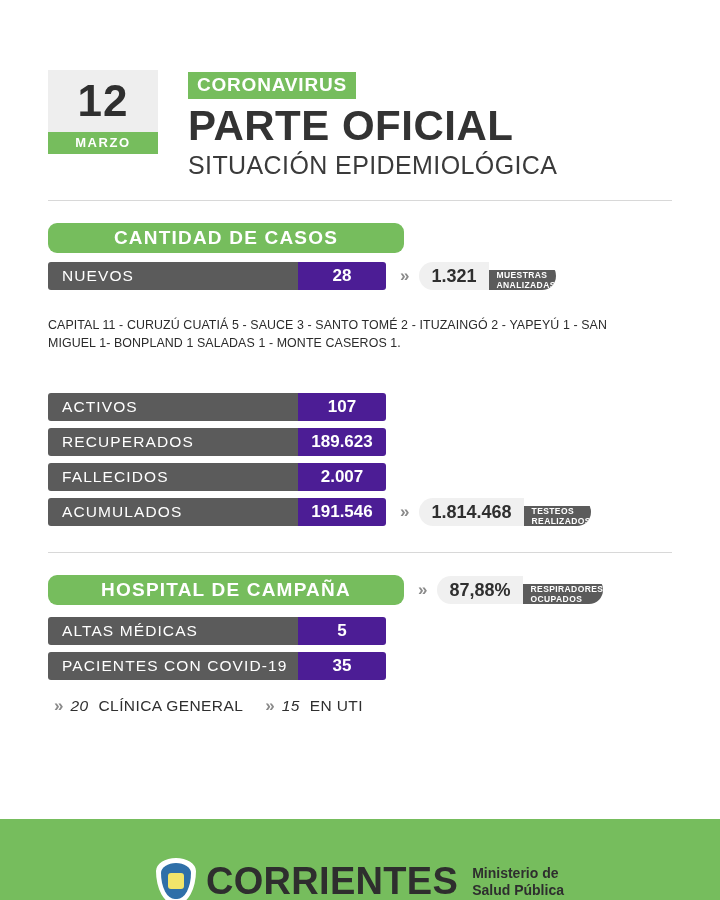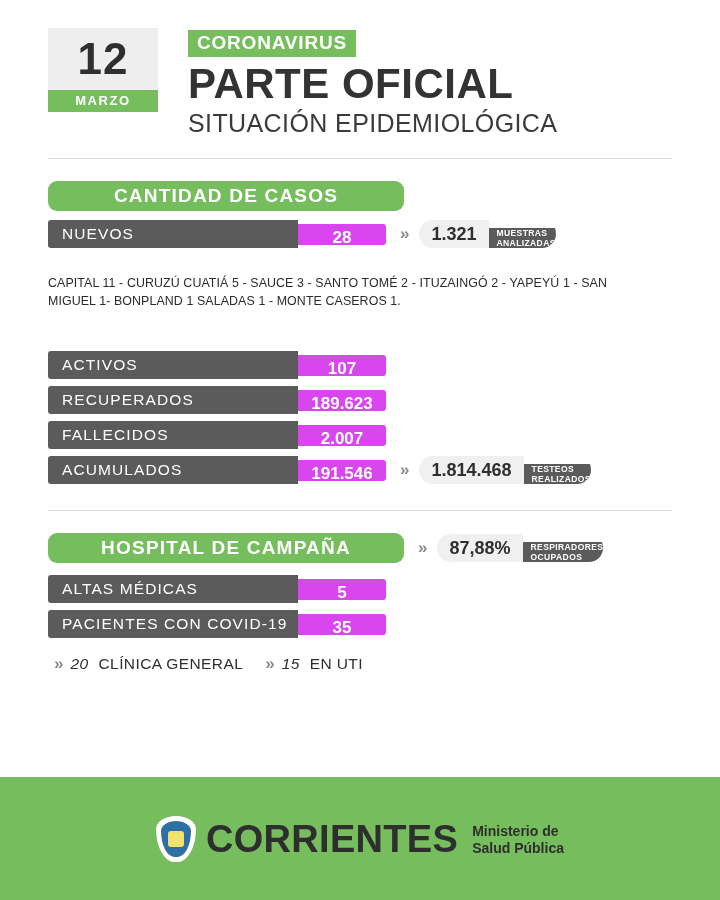--- a/index.html
+++ b/index.html
@@ -20,20 +20,21 @@
     height: 900px;
     background: #ffffff;
     box-sizing: border-box;
   }
 
   
   .header {
     display: flex;
     align-items: flex-start;
     padding: 28px 0 0 48px;
+    margin-top: 42px;
   }
   .date-block {
     width: 110px;
     text-align: center;
     flex: 0 0 auto;
   }
   .date-day {
     background: #eeeeee;
     color: #2f2f2f;
     font-size: 44px;
@@ -111,25 +112,25 @@
     font-size: 15.5px;
     letter-spacing: 1.1px;
     height: 28px;
     line-height: 28px;
     padding-left: 14px;
     width: 250px;
     box-sizing: border-box;
     border-radius: 3px 0 0 3px;
   }
   .row-value {
-    background: #d946ef;
+    background: #4c1d95;
     color: #ffffff;
     font-size: 17px;
     font-weight: bold;
-    height: 21px;
+    height: 28px;
     line-height: 28px;
     width: 88px;
     text-align: center;
     box-sizing: border-box;
     border-radius: 0 3px 3px 0;
   }
   .chev {
     color: #8a8a8a;
     font-size: 17px;
     letter-spacing: -2px;

